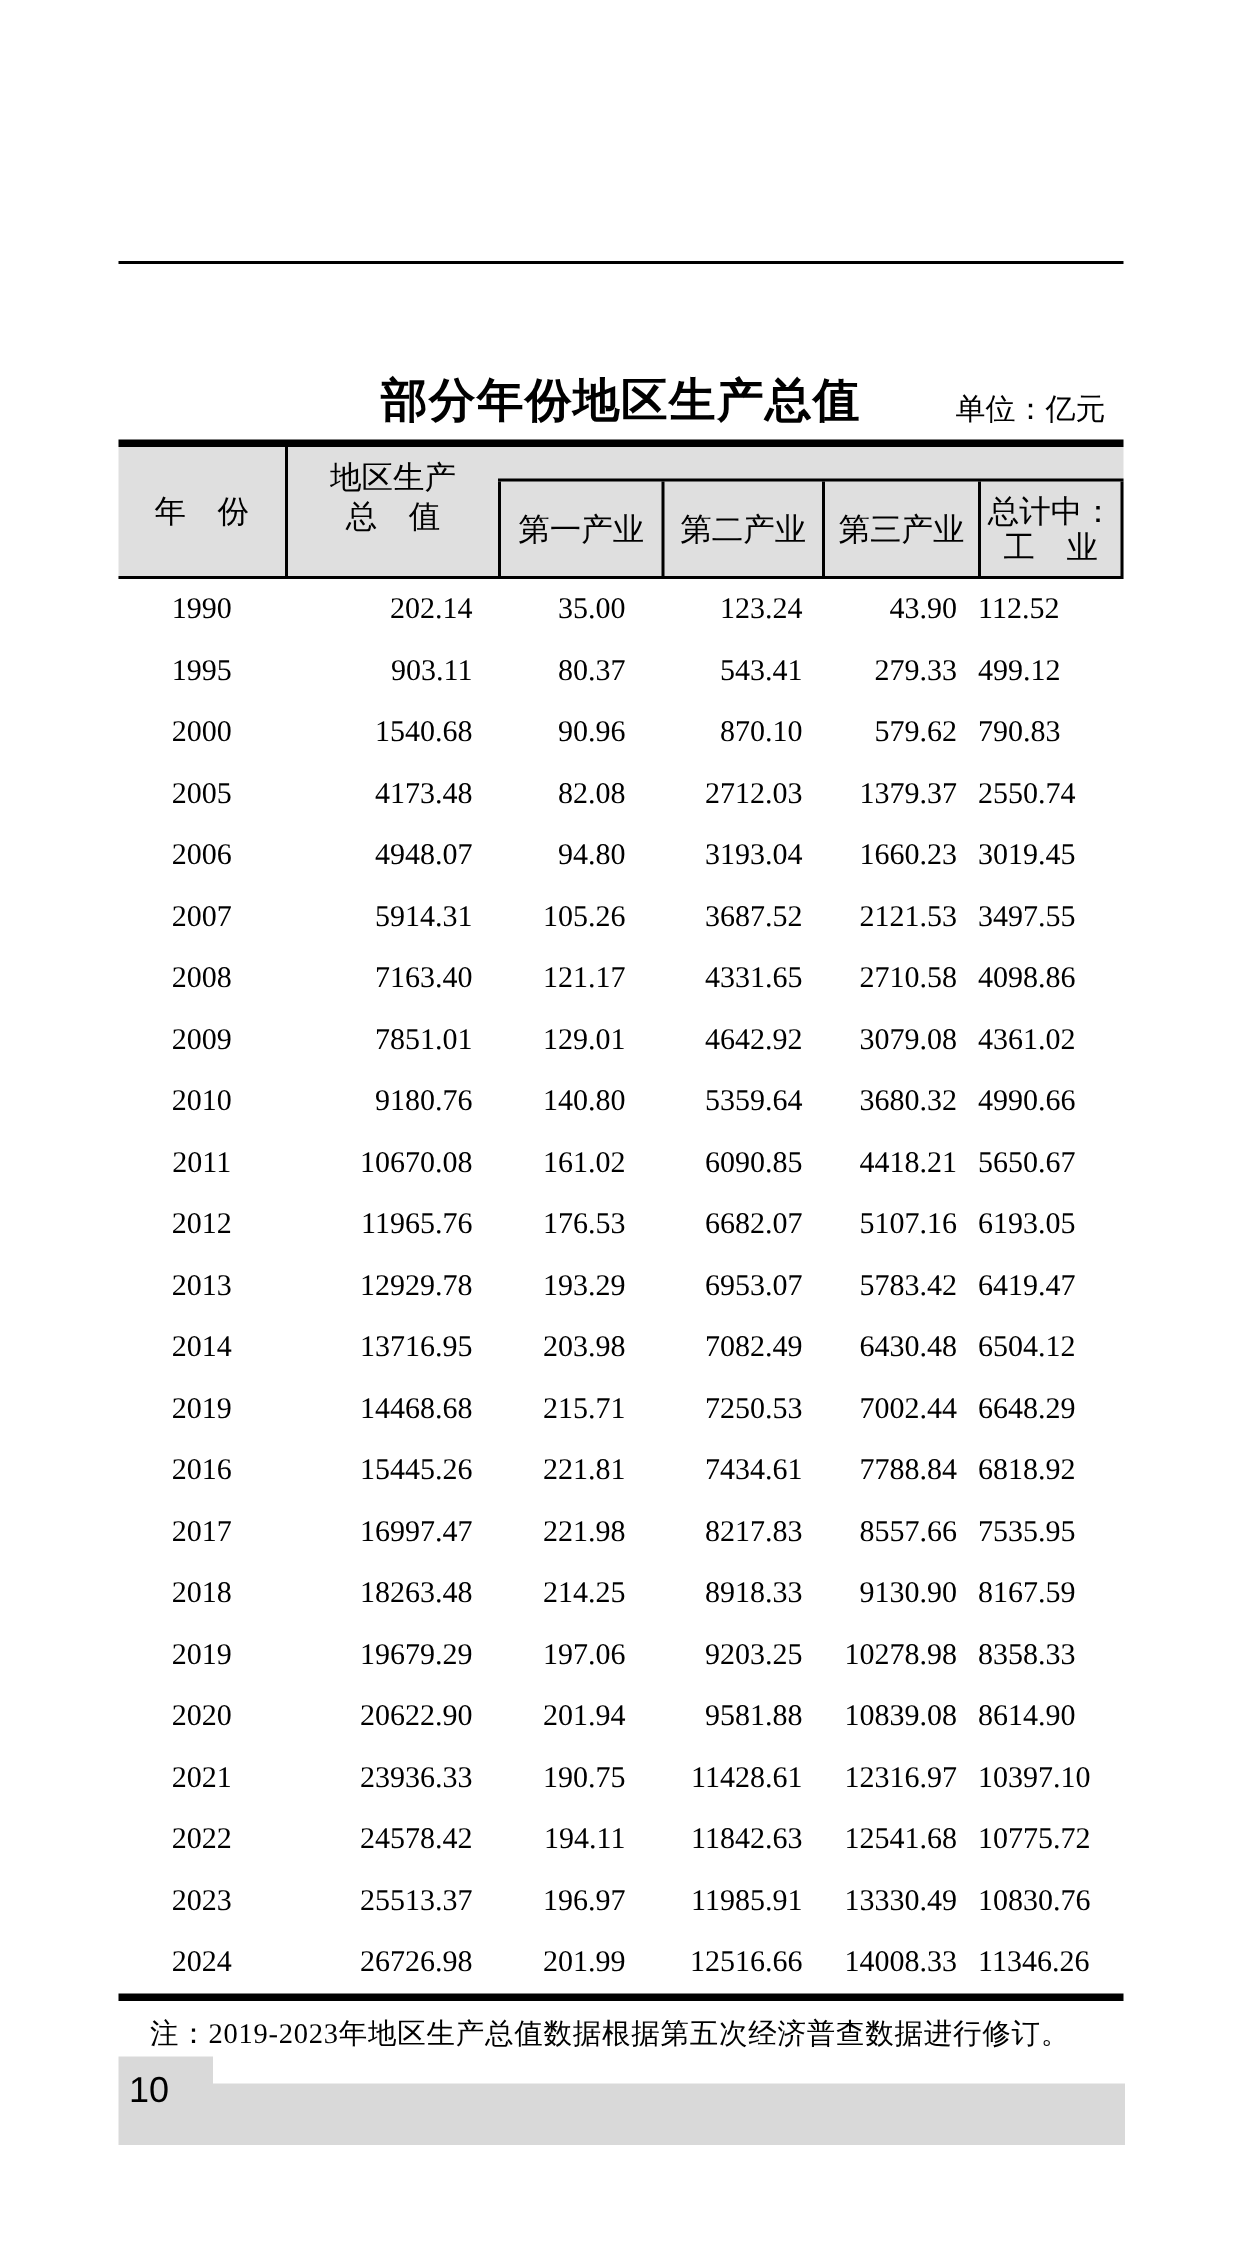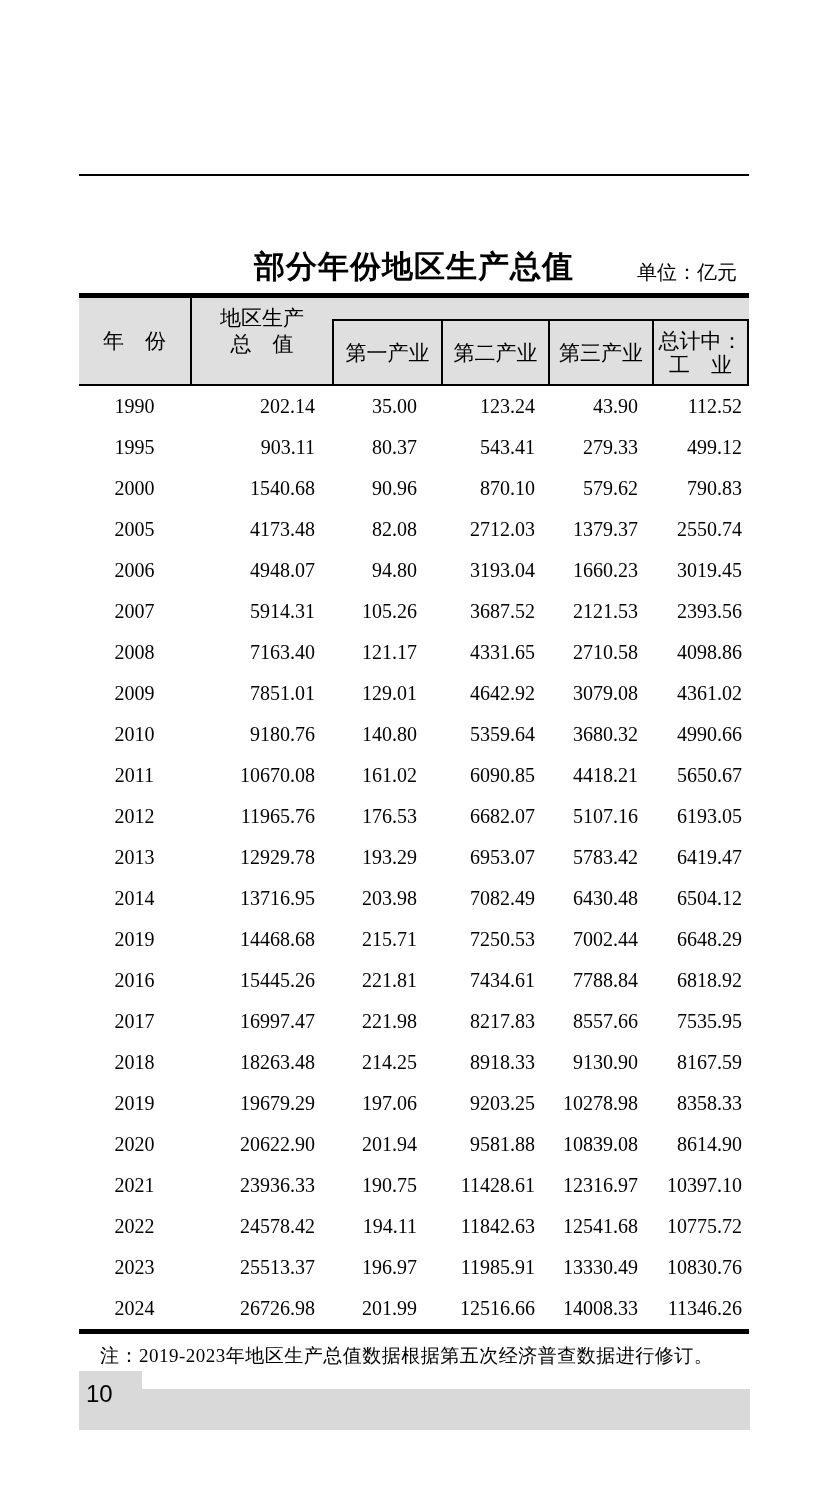--- a/index.html
+++ b/index.html
@@ -54,21 +54,21 @@
   .h-c3 { width:104px; }
   .h-c4 { width:97px; border-right:2px solid #000; }
 
   .tbody { font-size:20px; }
   .row { display:flex; height:41px; line-height:41px; white-space:nowrap; }
   .cell-year      { width:111px; text-align:center; }
   .cell-gdp       { width:142px; text-align:right; padding-right:17px; }
   .cell-primary   { width:109px; text-align:right; padding-right:24px; }
   .cell-secondary { width:107px; text-align:right; padding-right:13px; }
   .cell-tertiary  { width:104px; text-align:right; padding-right:14px; }
-  .cell-industry  { width:97px;  text-align:right; padding-right:7px; }
+  .cell-industry  { width:97px;  text-align:left; padding-right:7px; }
 
   .note { position:absolute; left:100px; top:1343px; font-size:19px; letter-spacing:0.5px; }
 
   .pagebar-left { position:absolute; left:79px;  top:1371px; width:63px;  height:59px; background:#d9d9d9; }
   .pagebar-main { position:absolute; left:142px; top:1389px; width:608px; height:41px; background:#d9d9d9; }
   .pagenum {
     position:absolute; left:86px; top:1380px; font-size:24px;
     font-family:"Liberation Sans","DejaVu Sans",sans-serif;
   }
 </style>
@@ -138,21 +138,21 @@
         <span class="cell-secondary">3193.04</span>
         <span class="cell-tertiary">1660.23</span>
         <span class="cell-industry">3019.45</span>
       </div>
       <div class="row">
         <span class="cell-year">2007</span>
         <span class="cell-gdp">5914.31</span>
         <span class="cell-primary">105.26</span>
         <span class="cell-secondary">3687.52</span>
         <span class="cell-tertiary">2121.53</span>
-        <span class="cell-industry">2393.56</span>
+        <span class="cell-industry">3497.55</span>
       </div>
       <div class="row">
         <span class="cell-year">2008</span>
         <span class="cell-gdp">7163.40</span>
         <span class="cell-primary">121.17</span>
         <span class="cell-secondary">4331.65</span>
         <span class="cell-tertiary">2710.58</span>
         <span class="cell-industry">4098.86</span>
       </div>
       <div class="row">

